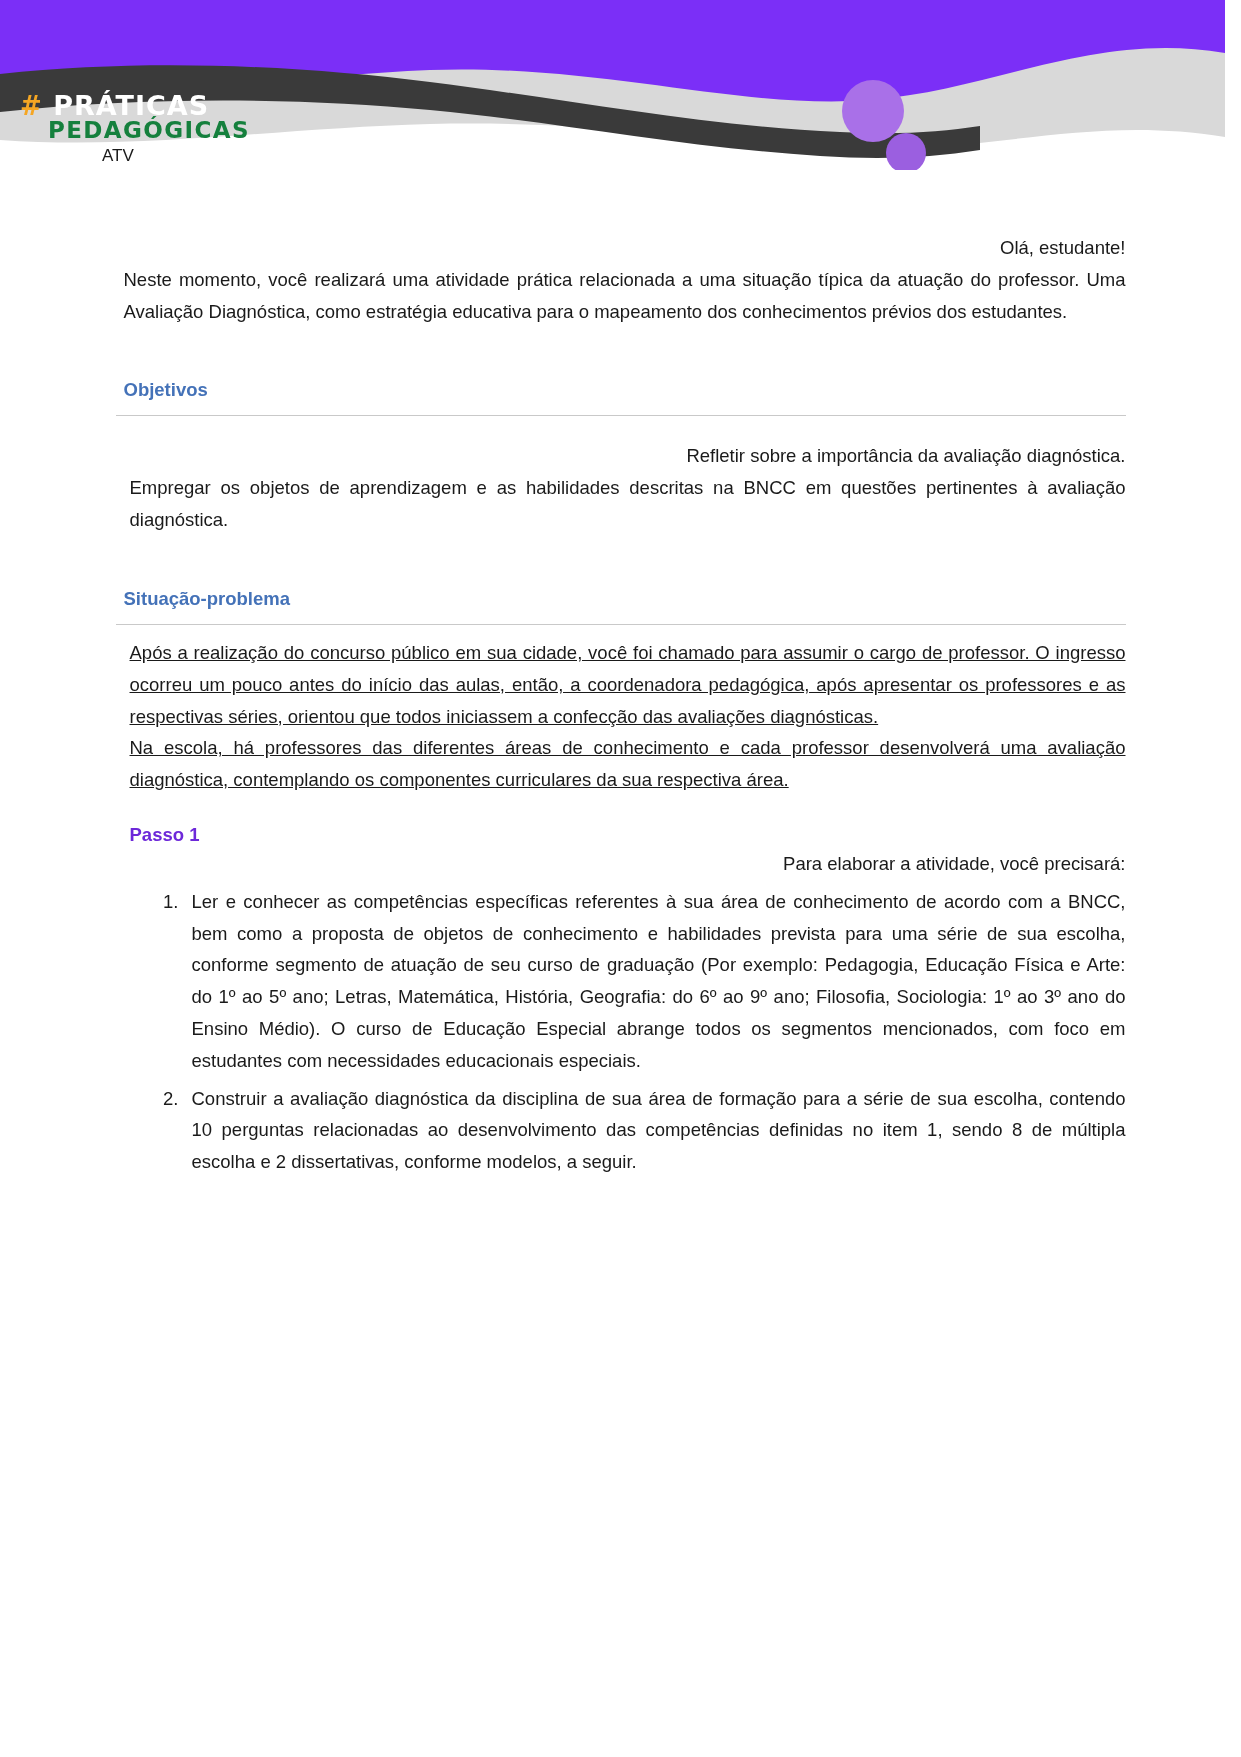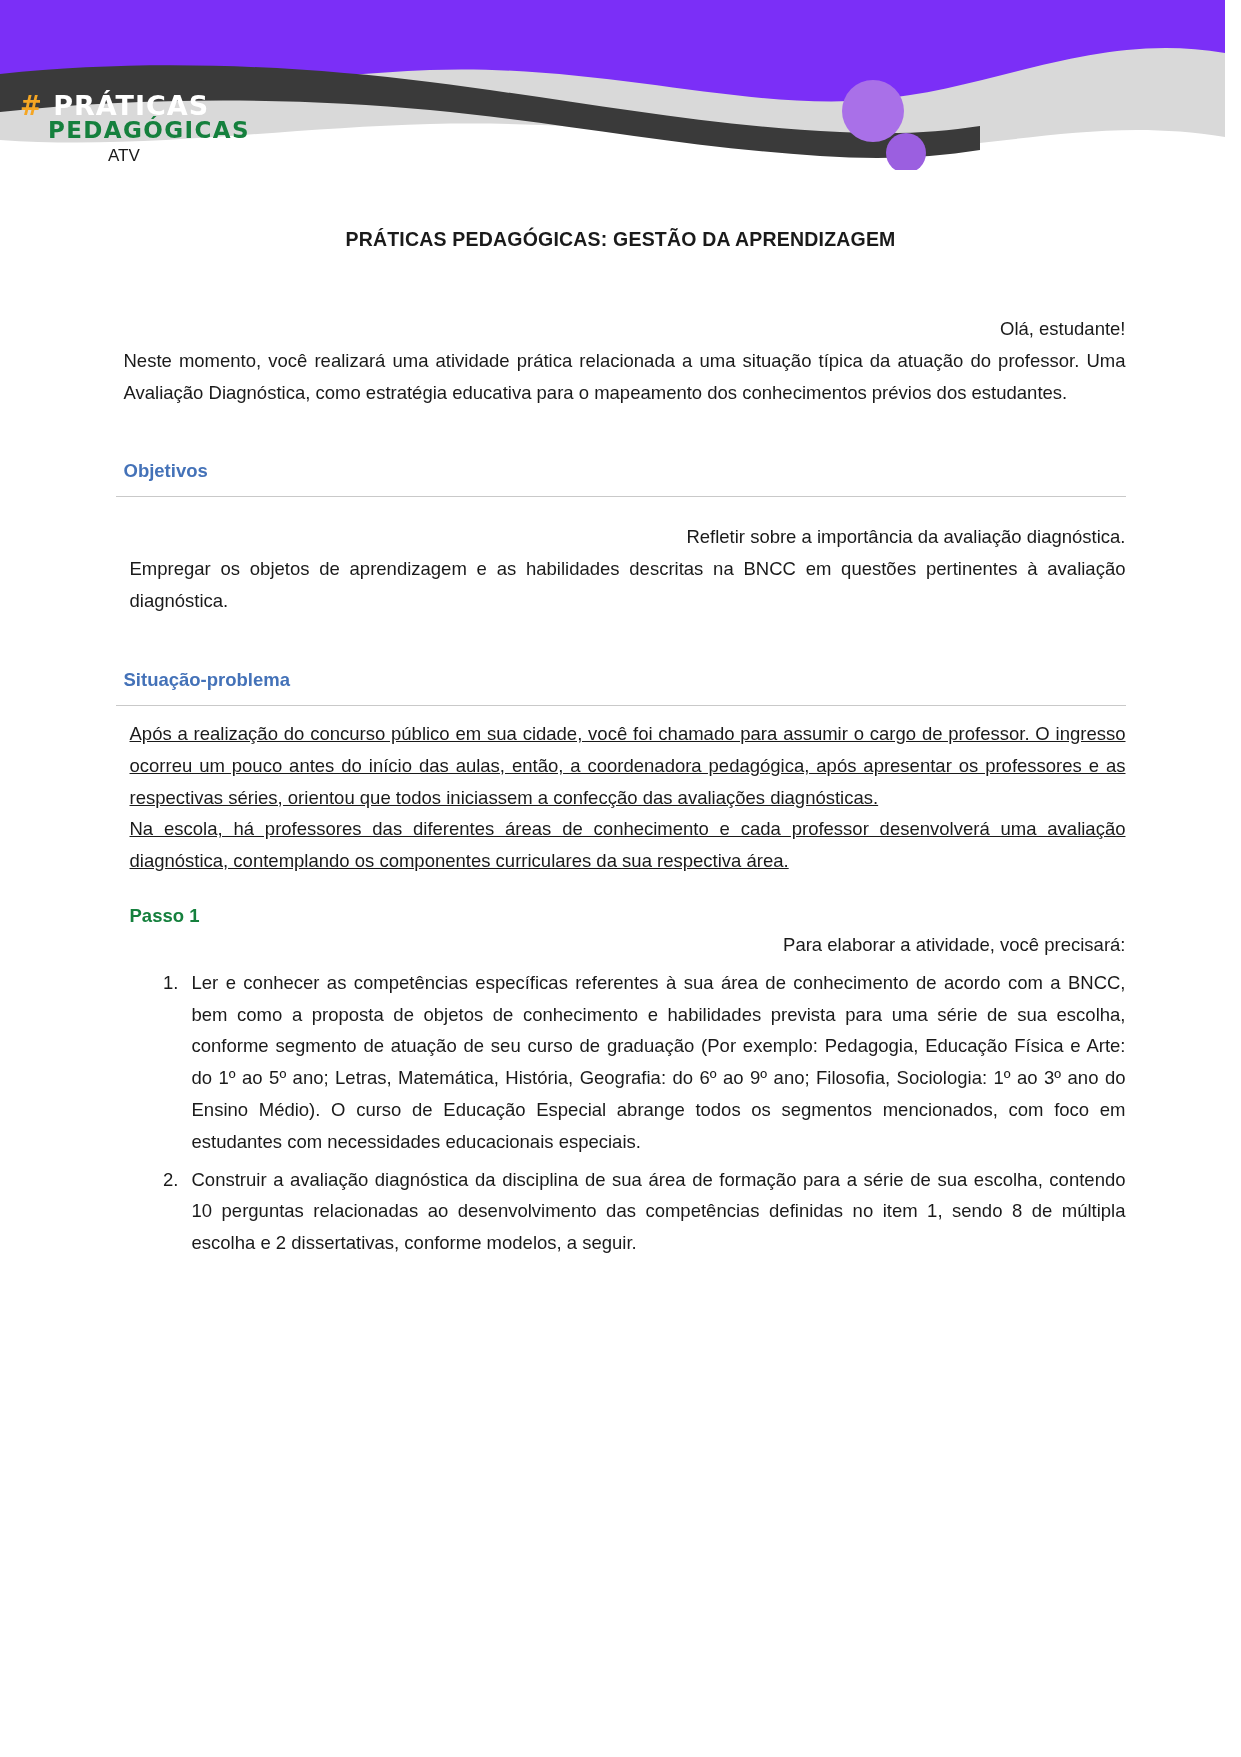--- a/index.html
+++ b/index.html
@@ -52,21 +52,21 @@
     font-size: 23px;
     font-weight: bold;
     color: #15803d;
     letter-spacing: 1.4px;
     margin-top: 0;
     margin-left: 28px;
     white-space: nowrap;
   }
   .atv-label {
     position: absolute;
-    left: 108px;
+    left: 102px;
     top: 146px;
     font-size: 17px;
     color: #1a1a1a;
     font-family: "Liberation Sans", sans-serif;
   }
 
   
   .doc {
     width: 1010px;
     margin: 0 auto;
@@ -115,21 +115,21 @@
 
   .block {
     padding-left: 14px;
     margin-top: 24px;
   }
   .block-sp { padding-left: 14px; margin-top: 12px; text-decoration: underline; }
 
   .step-head {
     font-size: 18.5px;
     font-weight: bold;
-    color: #15803d;
+    color: #6d28d9;
     margin: 0;
     padding-left: 14px;
   }
   .step-intro {
     padding-left: 14px;
     margin-top: 2px;
   }
 
   ol.steps {
     margin: 4px 0 16px 0;
@@ -167,21 +167,20 @@
   <div class="logo-block">
     <div class="logo-line1"><span class="logo-hash">#</span> <span>PRÁTICAS</span></div>
     <div class="logo-line2">PEDAGÓGICAS</div>
   </div>
 
   <div class="atv-label">ATV</div>
 </div>
 
 <div class="doc">
 
-  <h1 class="doc-title">PRÁTICAS PEDAGÓGICAS: GESTÃO DA APRENDIZAGEM</h1>
 
   <div class="intro">
     <p class="para noj">Olá, estudante!</p>
     <p class="para">Neste momento, você realizará uma atividade prática relacionada a uma situação típica da atuação do professor. Uma Avaliação Diagnóstica, como estratégia educativa  para o mapeamento dos conhecimentos prévios dos estudantes.</p>
   </div>
 
   <div class="section-head-wrap">
     <div class="section-head">Objetivos</div>
     <hr class="rule">
   </div>

